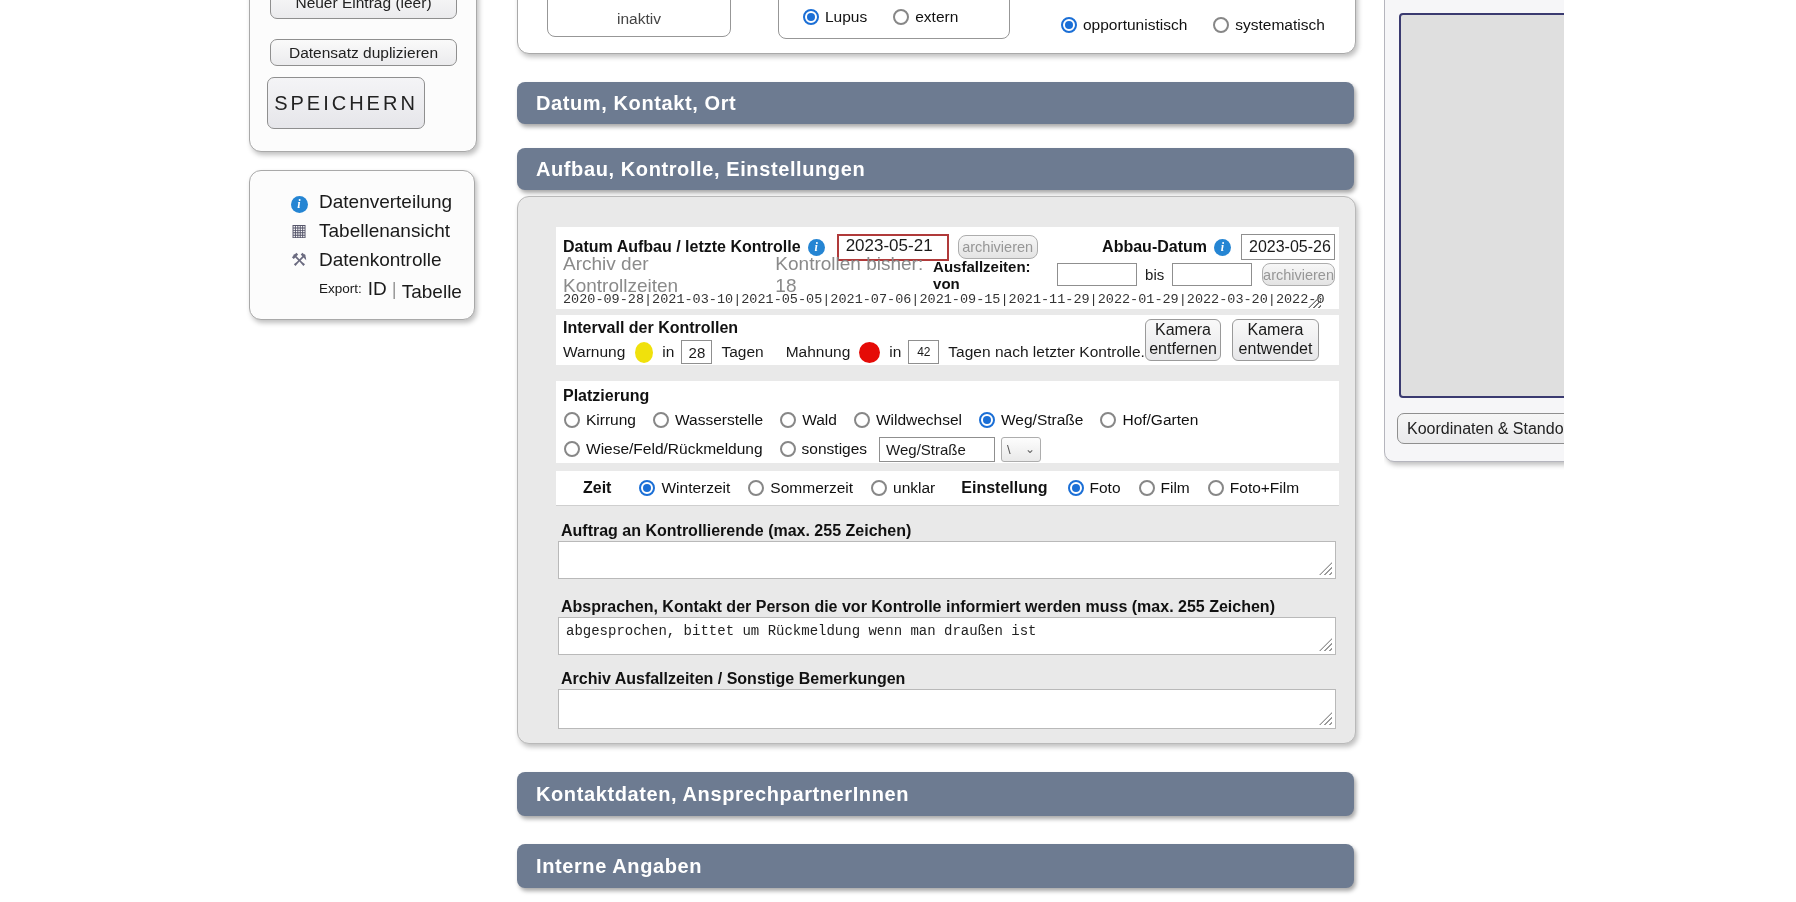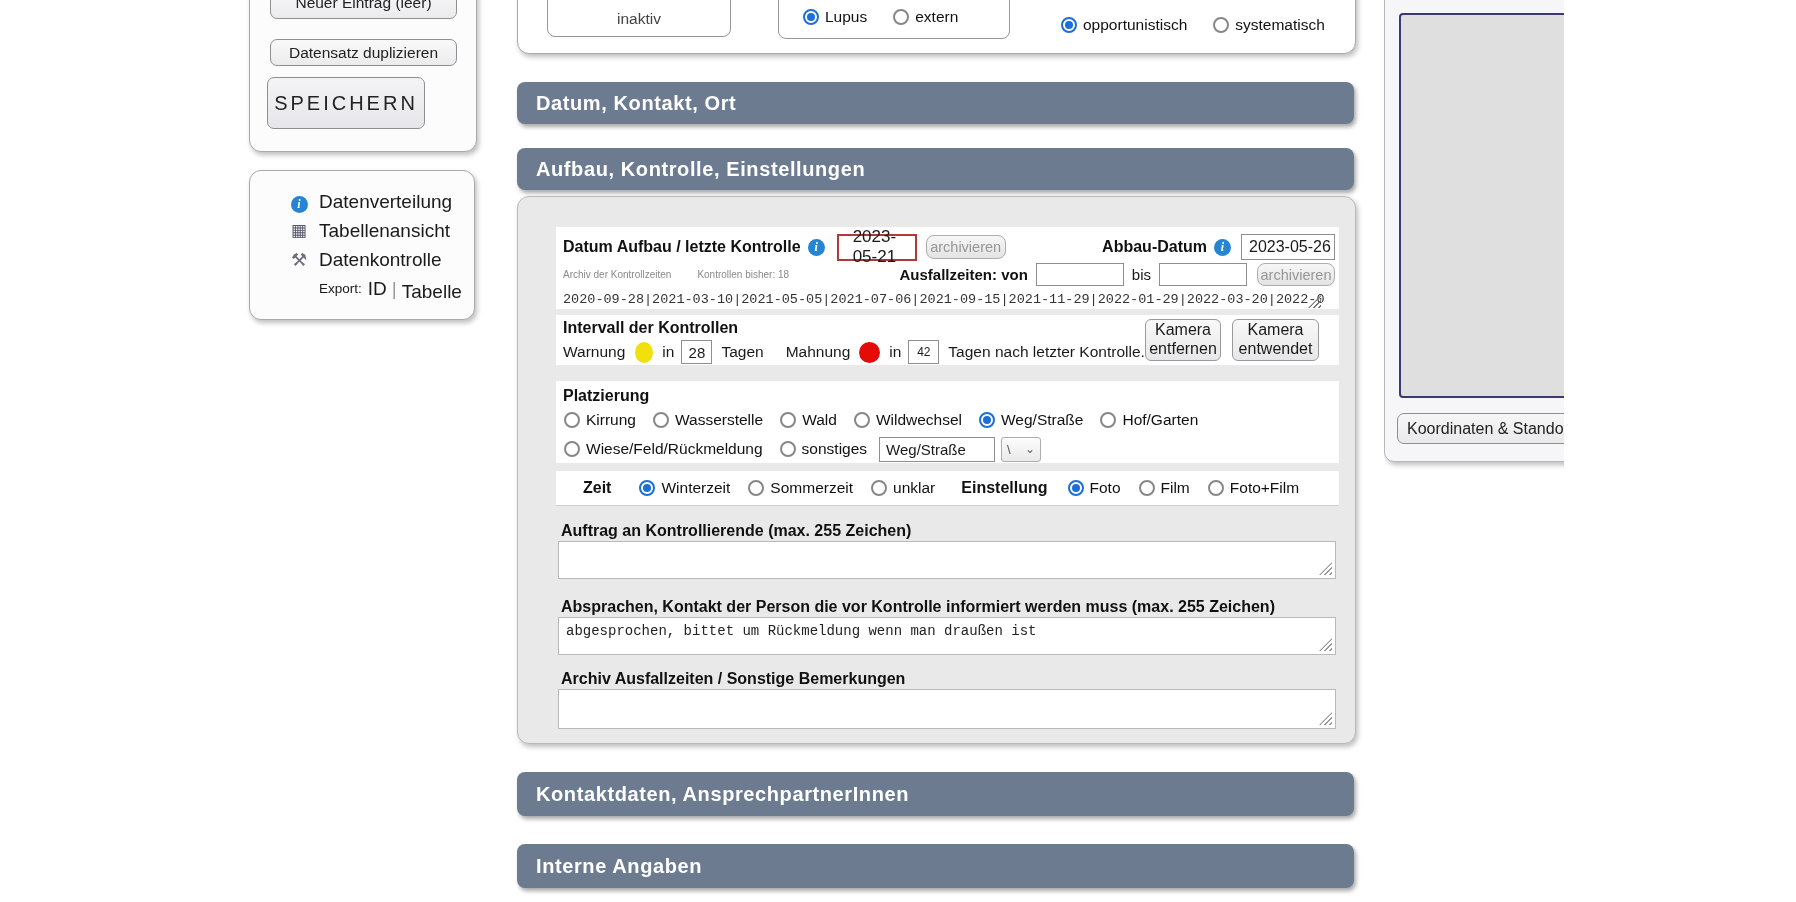--- a/index.html
+++ b/index.html
@@ -17,21 +17,21 @@
   .link-row{display:flex;align-items:center;height:29px;padding-left:38px;font-size:19px;cursor:pointer;}
   .link-row .ic{width:22px;margin-right:9px;text-align:center;flex:0 0 auto;}
   .circle-i{display:inline-flex;width:17px;height:17px;border-radius:50%;background:#2585d3;
             color:#fff;font-size:12px;font-weight:700;font-style:italic;align-items:center;
             justify-content:center;font-family:"Liberation Serif",serif;flex:0 0 auto;}
   .tbl-ic{color:#55556a;font-size:17px;}
   .tools-ic{color:#6b6b80;font-size:18px;}
   .whitebox{position:absolute;left:38px;width:783px;background:#fff;}
   .row{position:absolute;display:flex;align-items:center;font-size:15.5px;}
   .blabel{font-weight:700;font-size:16px;color:#111;}
-  .greyt{color:#8a8a8a;font-size:10px;}
+  .greyt{color:#8a8a8a;font-size:19px;}
   .inp{background:#fff;border:1px solid #8f8f8f;box-sizing:border-box;}
   .minibtn{background:linear-gradient(#f7f7f7,#e3e3e3);border:1px solid #adadad;border-radius:8px;
            color:#979797;font-size:14.5px;display:flex;align-items:center;justify-content:center;
            box-sizing:border-box;cursor:pointer;}
   .radio{width:16px;height:16px;border-radius:50%;border:2px solid #878787;background:#fff;
          box-sizing:border-box;position:relative;flex:0 0 auto;cursor:pointer;}
   .radio[data-on="true"]{border-color:#1b6fd6;}
   .radio[data-on="true"]::after{content:"";position:absolute;inset:2px;border-radius:50%;background:#1b6fd6;}
   .ropt{display:flex;align-items:center;gap:6px;}
   .rlab{font-size:15.5px;color:#111;white-space:nowrap;}
@@ -123,22 +123,22 @@
   <div class="bar" style="top:148px;">
     <span>Aufbau, Kontrolle, Einstellungen</span>
   </div>
 
   <div class="card" style="left:517px;top:196px;width:837px;height:546px;background:#e9e9e9;border-color:#b9b9b9;">
 
     <div class="whitebox" style="top:30px;height:82px;"></div>
     <div class="row" style="left:45px;top:36px;width:772px;height:28px;">
       <span class="blabel">Datum Aufbau / letzte Kontrolle</span>
       <span class="circle-i" style="margin-left:7px;">i</span>
-      <span class="inp" style="margin-left:12px;width:80px;height:27px;border:2px solid #b03a3a;display:flex;align-items:center;
-                   padding-left:14px;font-size:17px;">
+      <span class="inp" style="margin-left:12px;width:112px;height:27px;border:2px solid #b03a3a;display:flex;align-items:flex-start;
+                   padding-left:7px;font-size:17px;">
         <span>2023-05-21</span>
       </span>
       <span class="minibtn" style="margin-left:9px;width:80px;height:24px;">
         <span>archivieren</span>
       </span>
       <span class="spacer"></span>
       <span class="blabel">Abbau-Datum</span>
       <span class="circle-i" style="margin-left:7px;">i</span>
       <span class="inp" style="margin-left:10px;width:94px;height:26px;display:flex;align-items:center;padding-left:7px;font-size:16px;">
         <span>2023-05-26</span>

